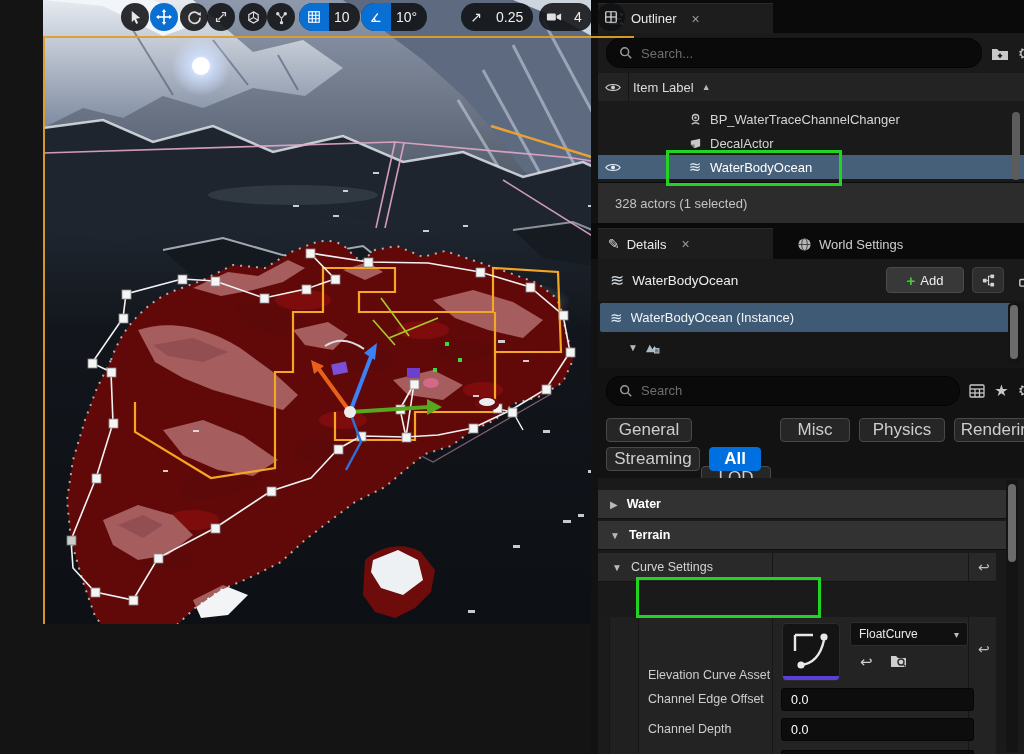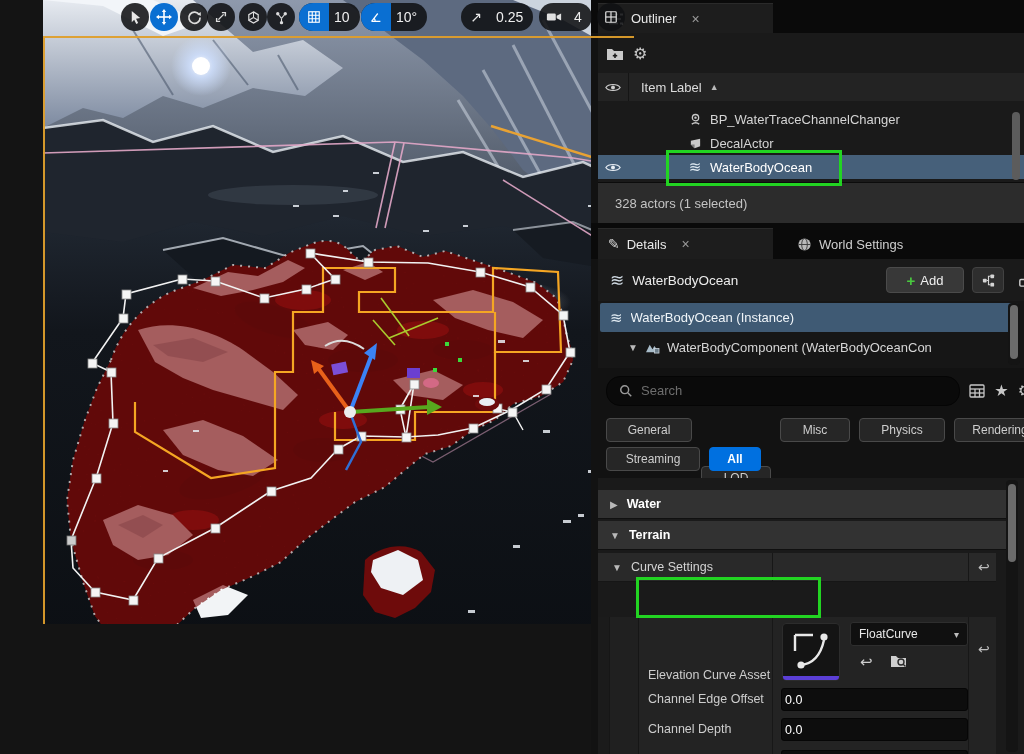--- a/index.html
+++ b/index.html
@@ -34,33 +34,33 @@
   .eyecell{width:30px;display:flex;align-items:center;justify-content:center;border-right:1px solid #151515;height:100%;}
   .orow{position:absolute;left:0;width:426px;height:24px;display:flex;align-items:center;font-size:13px;color:#d4d4d4;}
   .orow .ric{width:18px;display:flex;justify-content:center;margin-right:6px;}
   .statusbar{background:#2c2c2c;color:#c4c4c4;font-size:13px;display:flex;align-items:center;padding-left:17px;border-top:1px solid #0c0c0c;}
   .objheader{background:#1a1a1a;display:flex;align-items:center;padding:0 6px 0 12px;gap:8px;}
   .addbtn{height:24px;min-width:76px;background:#383838;border:1px solid #4b4b4b;border-radius:4px;
           display:flex;align-items:center;justify-content:center;gap:5px;color:#efefef;font-size:13px;}
   .sqbtn{height:24px;width:30px;background:#2e2e2e;border:1px solid #424242;border-radius:4px;
          display:flex;align-items:center;justify-content:center;}
   .pillbtn{height:22px;padding:0 14px;background:#262626;border:1px solid #494949;border-radius:4px;
-           color:#cdcdcd;font-size:12px;display:flex;align-items:center;justify-content:center;}
+           color:#cdcdcd;font-size:17px;display:flex;align-items:center;justify-content:center;}
   .pillbtn.blue{background:#0070e0;border-color:#0070e0;color:#fff;font-weight:bold;}
   .sechdr{background:#323232;display:flex;align-items:center;gap:9px;color:#fff;
           font-size:12.5px;font-weight:bold;padding-left:12px;border-bottom:1px solid #101010;}
   .arrow{color:#b9b9b9;font-size:10px;}
   .prow{position:absolute;left:7px;width:398px;background:#232323;border-bottom:1px solid #161616;}
   .prow .rail{position:absolute;left:0;top:0;bottom:0;width:11px;background:#1b1b1b;border-right:1px solid #161616;}
   .prow .rail2{position:absolute;left:12px;top:0;bottom:0;width:28px;background:#202020;border-right:1px solid #161616;}
   .prow .plabel{position:absolute;left:50px;color:#cdcdcd;font-size:12.5px;}
   .prow .vline{position:absolute;left:174px;top:0;bottom:0;width:1px;background:#171717;}
   .prow .vline2{position:absolute;left:370px;top:0;bottom:0;width:1px;background:#171717;}
   .inputbox{position:absolute;left:183px;width:182px;height:21px;background:#0d0d0d;border:1px solid #060606;
-            border-radius:3px;color:#fff;font-size:12.5px;display:flex;align-items:center;padding-left:3px;}
+            border-radius:3px;color:#fff;font-size:12.5px;display:flex;align-items:center;padding-left:9px;}
   .checkbox{position:absolute;left:191px;width:19px;height:19px;background:#0b0f16;border:1px solid #2a2a2a;border-radius:3px;
             display:flex;align-items:center;justify-content:center;color:#2f80e0;font-size:13px;font-weight:bold;}
   .resetico{position:absolute;left:380px;color:#bdbdbd;font-size:14px;}
   .greenbox{position:absolute;border:3px solid #22d422;z-index:20;pointer-events:none;}
   .scrollthumb{position:absolute;background:#6b6b6b;border-radius:4px;}
   .scrolltrack{position:absolute;background:#141414;border-radius:4px;}
   .dropdown{position:absolute;background:#101010;border:1px solid #2e2e2e;border-radius:3px;color:#e8e8e8;
             font-size:12px;display:flex;align-items:center;justify-content:space-between;padding:0 8px;}
   .thumb{position:absolute;background:#141414;border:1px solid #2c2c2c;border-radius:4px;overflow:hidden;}
   svg{display:block;}
@@ -414,40 +414,47 @@
             </g>
             <rect x="12" y="1.5" width="3" height="2" fill="#d8d8d8"></rect>
             <rect x="12" y="10.5" width="3" height="2" fill="#d8d8d8"></rect>
           </svg>
         <span>Outliner</span>
         <span class="x">×</span>
       </div>
     </div>
 
     <div class="panelblock searchrow" style="top:33px;height:40px;">
+      <div class="searchpill">
+        <svg width="14" height="14" viewBox="0 0 16 16">
+            <circle cx="6.5" cy="6.5" r="4.5" fill="none" stroke="#9a9a9a" stroke-width="1.7"></circle>
+            <line x1="10" y1="10" x2="14" y2="14" stroke="#9a9a9a" stroke-width="1.7"></line>
+          </svg>
+        <span>Search...</span>
+      </div>
       <span class="iconbtn">
         <svg width="18" height="15" viewBox="0 0 18 15">
             <path d="M1,3 L6,3 L8,5 L17,5 L17,14 L1,14 Z" fill="#c9c9c9"></path>
             <g stroke="#1a1a1a" stroke-width="1.6">
               <line x1="9" y1="7.5" x2="9" y2="12"></line>
               <line x1="6.8" y1="9.7" x2="11.2" y2="9.7"></line>
             </g>
           </svg>
       </span>
       <span class="iconbtn">⚙</span>
     </div>
 
     <div class="panelblock colheader" style="top:73px;height:28px;">
       <span class="eyecell">
         <svg width="16" height="11" viewBox="0 0 18 12">
             <path d="M1,6 C4,1.5 14,1.5 17,6 C14,10.5 4,10.5 1,6 Z" fill="none" stroke="#cfcfcf" stroke-width="1.4"></path>
             <circle cx="9" cy="6" r="2.2" fill="#cfcfcf"></circle>
           </svg>
       </span>
-      <span style="margin-left:12px;">Item Label</span>
+      <span style="margin-left:4px;">Item Label</span>
       <span class="arrow" style="margin-left:8px;font-size:9px;">▲</span>
     </div>
 
     <div class="panelblock" style="top:101px;height:81px;background:#1a1a1a;">
       <div class="orow" style="top:6px;padding-left:88px;">
         <span class="ric">
           <svg width="13" height="13" viewBox="0 0 14 14">
               <circle cx="7" cy="5" r="3.4" fill="none" stroke="#c9c9c9" stroke-width="1.4"></circle>
               <circle cx="7" cy="5" r="1.3" fill="#c9c9c9"></circle>
               <path d="M3,12 Q7,9 11,12" fill="none" stroke="#c9c9c9" stroke-width="1.4"></path>
@@ -530,21 +537,20 @@
       <div style="position:absolute;left:2px;top:2px;width:408px;height:29px;background:#3f5a74;border-radius:2px;display:flex;align-items:center;gap:8px;padding-left:10px;color:#f0f5f9;font-size:13px;">
         <span style="font-size:15px;color:#dfeaf2;">≋</span>
         <span class="nowrap">WaterBodyOcean (Instance)</span>
       </div>
       <div style="position:absolute;left:2px;top:33px;width:408px;height:27px;display:flex;align-items:center;gap:7px;padding-left:28px;color:#d6d6d6;font-size:13px;">
         <span class="arrow">▼</span>
         <svg width="15" height="13" viewBox="0 0 16 14">
             <polygon points="1,12 5,4 8,9 10,5.5 15,12" fill="#a8bcc9"></polygon>
             <rect x="10" y="8" width="5" height="5" fill="#6d7f8c" stroke="#cfd9e0" stroke-width="0.8"></rect>
           </svg>
-        <span class="nowrap" style="max-width:330px;">WaterBodyComponent (WaterBodyOceanCon</span>
       </div>
       <div class="scrolltrack" style="left:410px;top:2px;width:12px;height:62px;">
         <div class="scrollthumb" style="left:2px;top:2px;width:8px;height:54px;"></div>
       </div>
     </div>
 
     <div class="panelblock searchrow" style="top:368px;height:45px;background:#121212;">
       <div class="searchpill">
         <svg width="14" height="14" viewBox="0 0 16 16">
             <circle cx="6.5" cy="6.5" r="4.5" fill="none" stroke="#9a9a9a" stroke-width="1.7"></circle>

